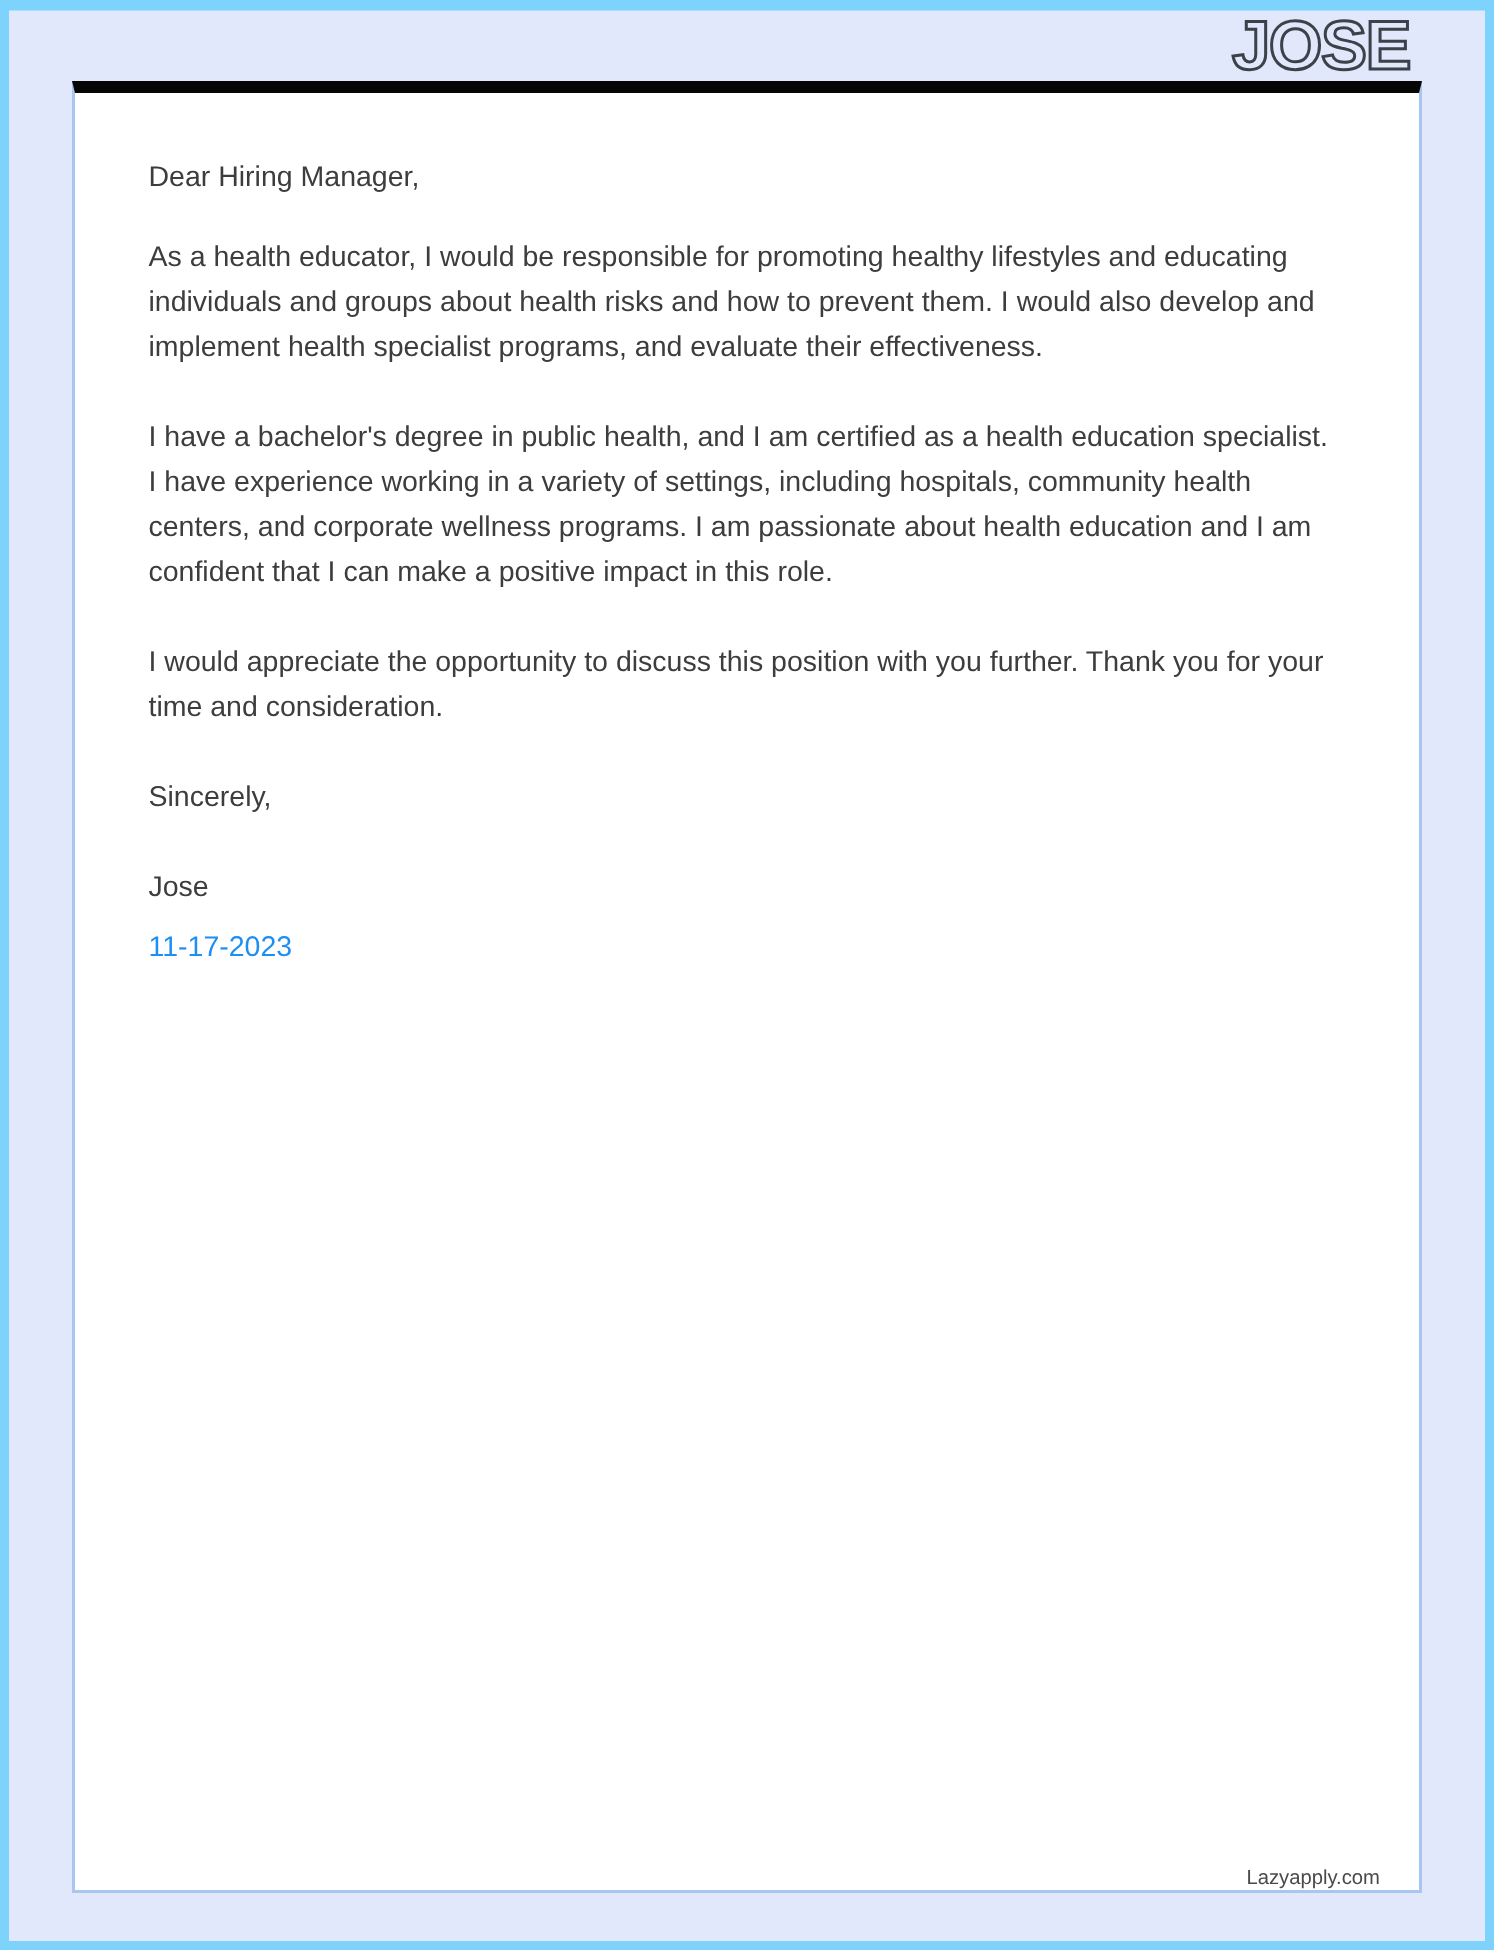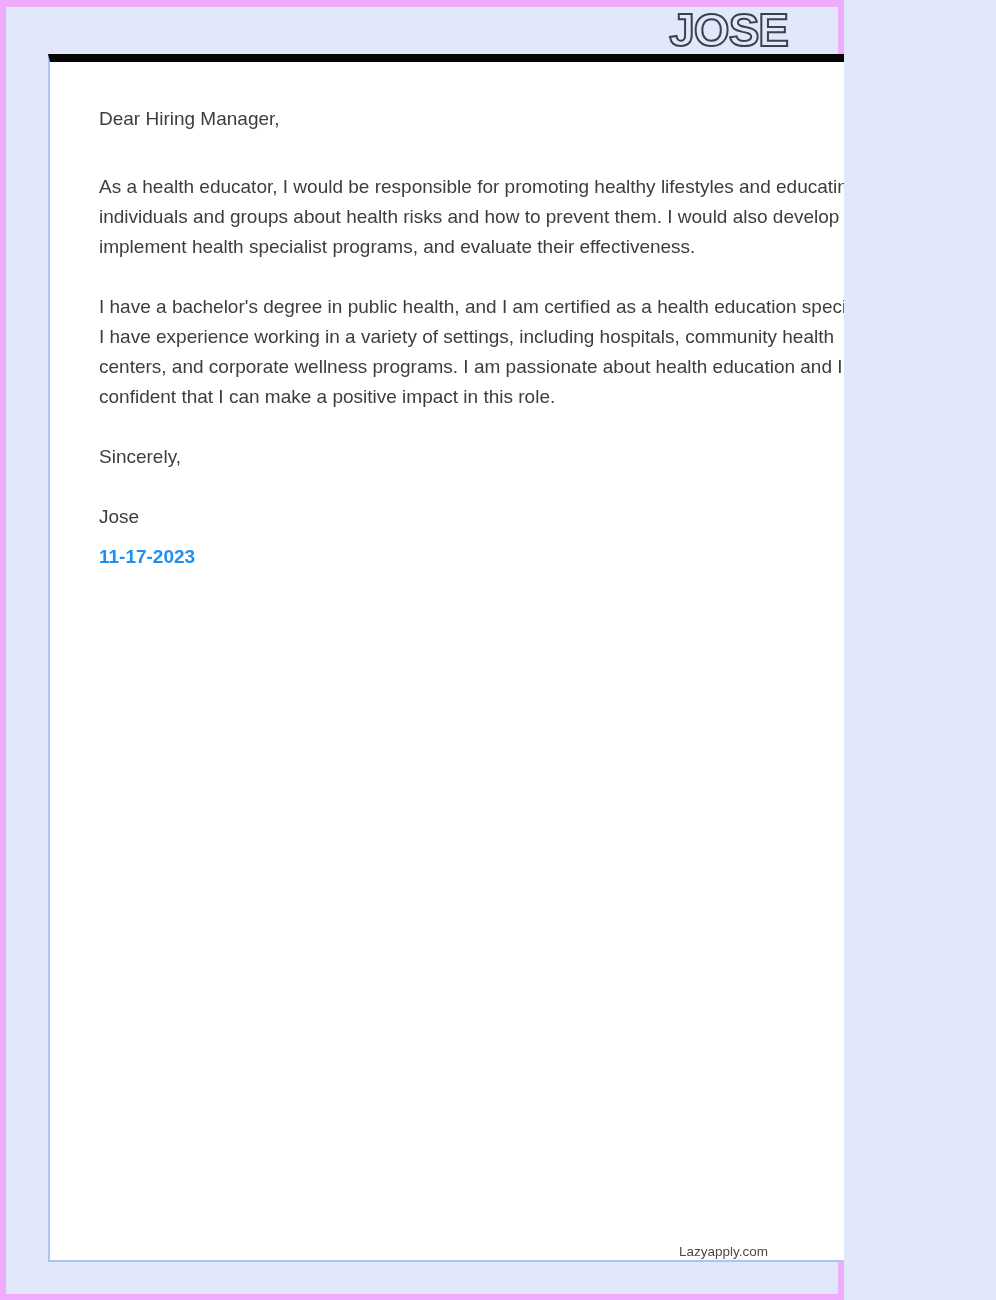--- a/index.html
+++ b/index.html
@@ -3,23 +3,23 @@
 <meta charset="utf-8">
 <style>
   * { margin: 0; padding: 0; box-sizing: border-box; }
   html, body { width: 996px; height: 1300px; }
   body {
     font-family: "Liberation Sans", "DejaVu Sans", sans-serif;
     background: #e1e8fb;
   }
   .page {
     position: relative;
-    width: 844px;
+    width: 996px;
     height: 1300px;
-    background: #f0abfc;
+    background: #7dd3fc;
     overflow: hidden;
   }
   .page-bg {
     position: absolute;
     inset: 7px 6px 6px 6px;
     background: #e1e8fb;
   }
   .brand {
     position: absolute;
     top: 6px;
@@ -49,31 +49,30 @@
     border-right: 2px solid #a9c6f0;
     border-bottom: 2px solid #a9c6f0;
     padding: 42px 52px 0 49px;
   }
   .letter {
     font-size: 19px;
     line-height: 30px;
     color: #3d3d3d;
   }
   .letter p { margin: 0 0 30px 0; }
-  .letter .salutation { margin-bottom: 38px; }
+  .letter .salutation { margin-bottom: 23px; }
   .letter .closing { margin-bottom: 30px; }
   .letter .signature { margin-bottom: 10px; }
   .date-link {
     display: inline-block;
     color: #1e8ff2;
     font-size: 19px;
     line-height: 30px;
     text-decoration: none;
     cursor: pointer;
-    font-weight: bold;
   }
   .footer-brand {
     position: absolute;
     top: 1244px;
     right: 76px;
     font-size: 13.5px;
     line-height: 16px;
     color: #4a4a4a;
   }
 </style>
@@ -87,20 +86,21 @@
 
   <div class="sheet">
     <div class="letter">
       <p class="salutation">Dear Hiring Manager,</p>
 
 
       <p>As a health educator, I would be responsible for promoting healthy lifestyles and educating individuals and groups about health risks and how to prevent them. I would also develop and implement health specialist programs, and evaluate their effectiveness.</p>
 
       <p>I have a bachelor's degree in public health, and I am certified as a health education specialist. I have experience working in a variety of settings, including hospitals, community health centers, and corporate wellness programs. I am passionate about health education and I am confident that I can make a positive impact in this role.</p>
 
+      <p>I would appreciate the opportunity to discuss this position with you further. Thank you for your time and consideration.</p>
 
       <p class="closing">Sincerely,</p>
 
       <p class="signature">Jose</p>
 
       <a class="date-link">11-17-2023</a>
     </div>
   </div>
 
   <div class="footer-brand">Lazyapply.com</div>

